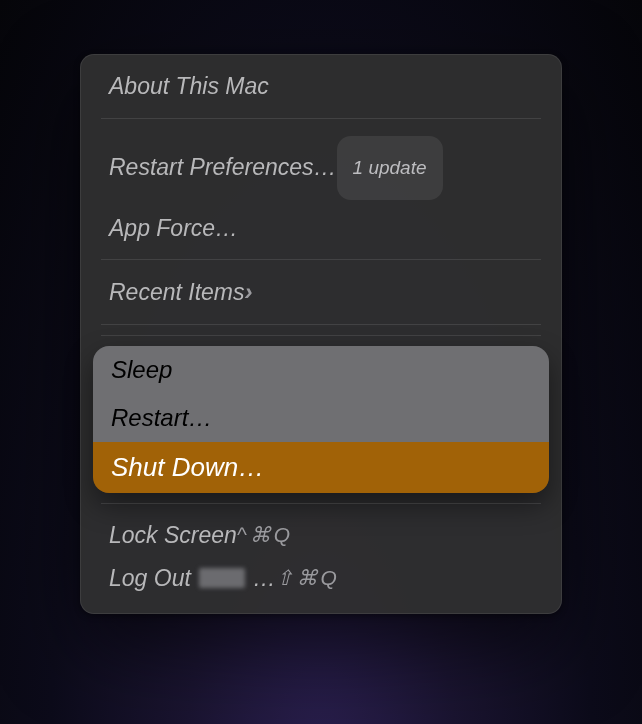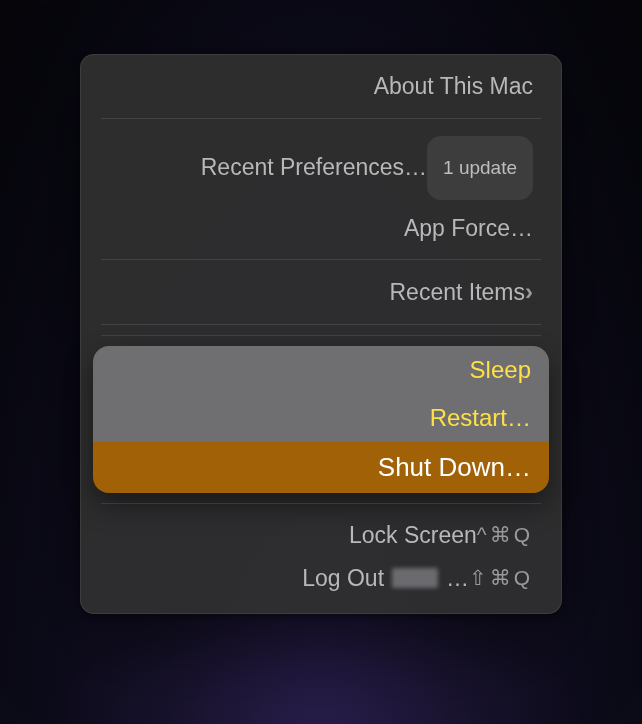--- a/index.html
+++ b/index.html
@@ -23,24 +23,25 @@
     border-radius: 14px;
     box-shadow: 0 30px 80px rgba(0,0,0,0.6), 0 2px 6px rgba(0,0,0,0.4);
     padding: 10px 0 14px 0;
     color: #b8b8ba;
     font-size: 23px;
   }
 
   .row {
     display: flex;
     align-items: center;
-    justify-content: flex-end;
+    justify-content: flex-start;
     padding: 7px 28px 7px 28px;
     line-height: 1.25;
     cursor: default;
+    font-style: italic;
   }
 
   .sep {
     height: 1px;
     background: rgba(255,255,255,0.10);
     margin: 10px 20px;
   }
 
   .badge {
     background: rgba(255,255,255,0.08);
@@ -66,21 +67,21 @@
   
   .hover-group {
     margin: 0 12px 4px 12px;
     border-radius: 16px;
     overflow: hidden;
     box-shadow: 0 12px 28px rgba(0,0,0,0.45);
   }
 
   .hover-group .row {
     background: #6f6f72;
-    color: #fde047;
+    color: #000000;
     padding-left: 18px;
     padding-right: 18px;
     padding-top: 9px;
     padding-bottom: 9px;
     font-size: 24px;
   }
 
   .hover-group .row.selected {
     background: #a16207;
     color: #ffffff;
@@ -110,21 +111,21 @@
 
 <div class="menu">
 
   <div class="row">
     <span>About This Mac</span>
   </div>
 
   <div class="sep"></div>
 
   <div class="row">
-    <span>Recent Preferences…</span>
+    <span>Restart Preferences…</span>
     <span class="badge">1 update</span>
   </div>
 
   <div class="row">
     <span>App Force…</span>
   </div>
 
   <div class="sep"></div>
 
   <div class="row">

